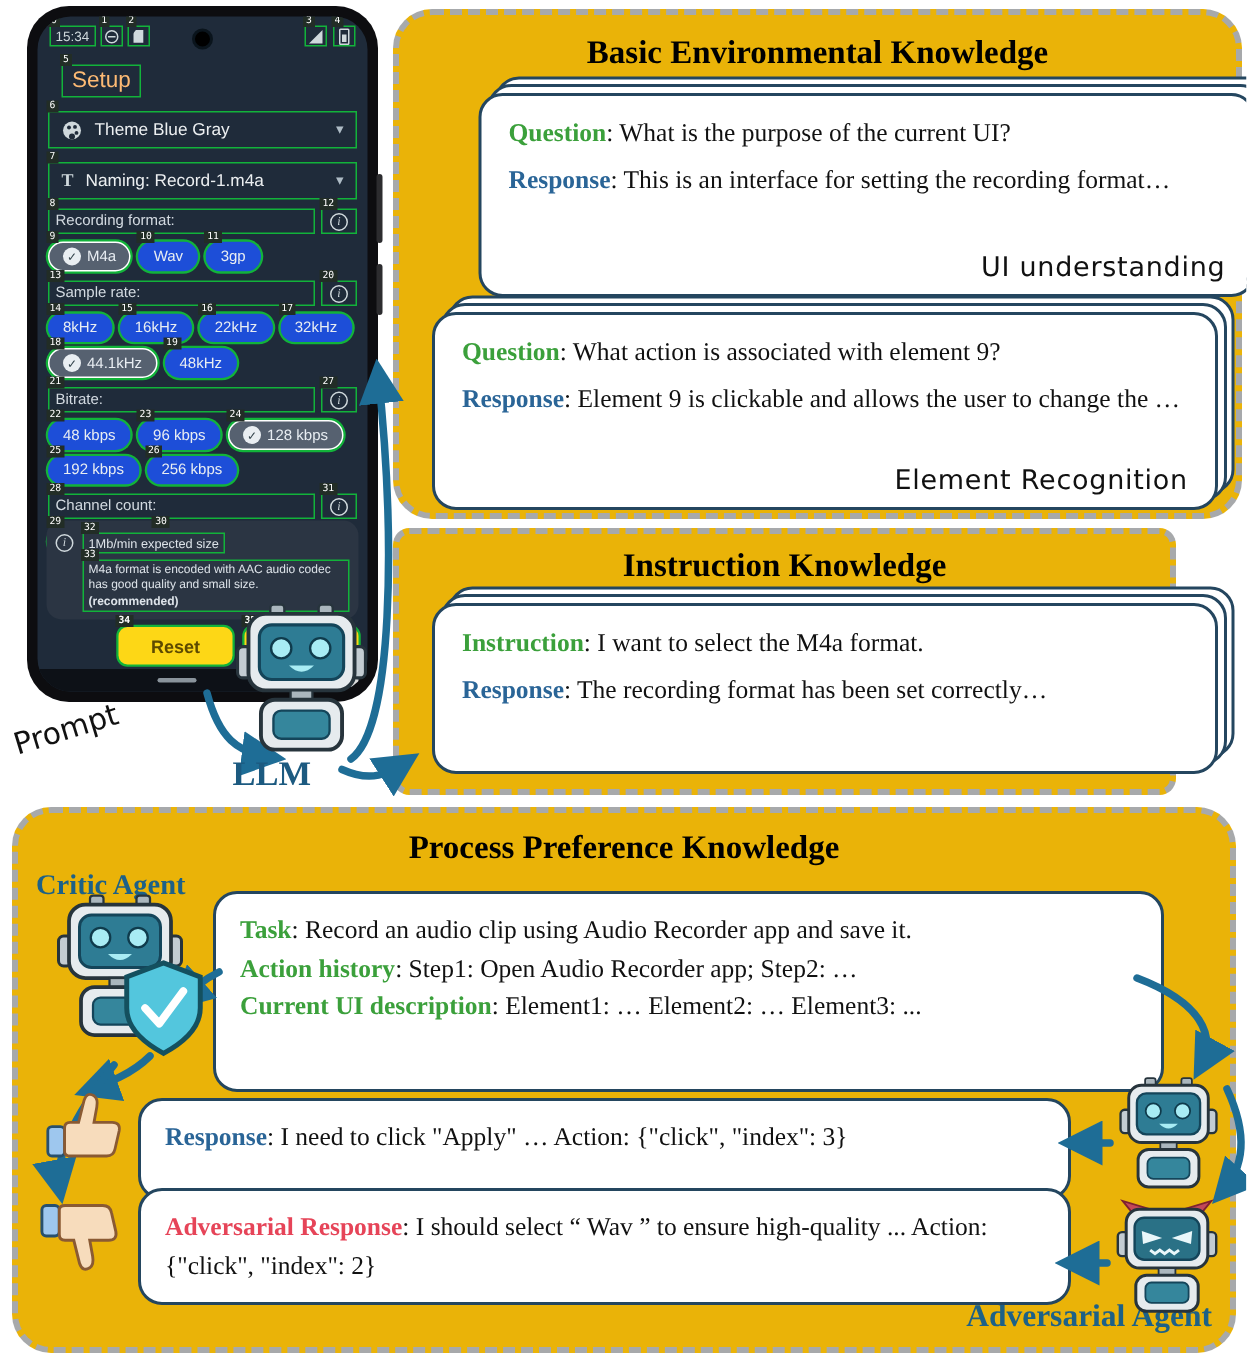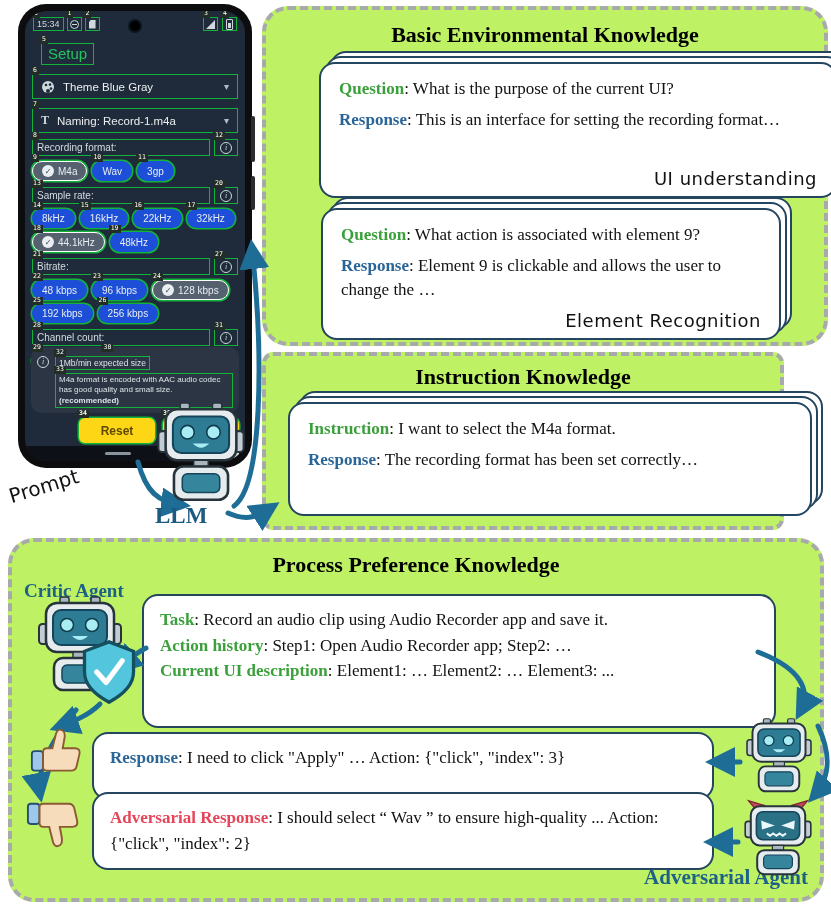--- a/index.html
+++ b/index.html
@@ -24,21 +24,21 @@
   .sic { width:15px; height:14px; display:flex; align-items:center; justify-content:center; }
   .ic-dnd { width:9px; height:9px; border:1.2px solid #cfd8dc; border-radius:50%; position:relative; }
   .ic-dnd::after { content:""; position:absolute; left:1px; right:1px; top:3px; height:1.4px; background:#cfd8dc; }
   .ic-sd { width:7px; height:9px; background:#cfd8dc; clip-path:polygon(35% 0,100% 0,100% 100%,0 100%,0 35%); }
   .ic-net { width:0; height:0; border-left:9px solid transparent; border-bottom:9px solid #cfd8dc; }
   .ic-bat { width:7px; height:11px; border:1px solid #cfd8dc; border-radius:1px; position:relative; }
   .ic-bat::before { content:""; position:absolute; left:1px; right:1px; bottom:1px; height:5px; background:#cfd8dc; }
   .sright { margin-left:auto; display:flex; gap:4px; align-items:center; }
 
   .ptitle-wrap { margin:12px 0 0 16px; display:inline-block; padding:1px 6px; }
-  .ptitle { font-size:15px; color:#22c55e; }
+  .ptitle { font-size:15px; color:#fdba74; }
 
   .prow { margin:9px 7px 0 7px; height:25px; display:flex; align-items:center; gap:8px;
           padding:0 8px; color:#eceff1; font-size:11.5px; }
   .prow .caret { margin-left:auto; color:#aebcc6; font-size:10px; }
   .t-icon { color:#cfd8dc; font-weight:bold; font-size:12px; font-family:"Liberation Serif",serif; }
 
   .psections { margin:2px 7px 0 7px; }
   .psec-row { display:flex; gap:4px; margin-top:6px; align-items:stretch; }
   .plabel { flex:1; font-size:10px; color:#d3dae1; padding:2px 4px; }
   .pinfo { width:24px; display:flex; align-items:center; justify-content:center; }
@@ -63,21 +63,21 @@
   .ybtn { flex:1; height:25px; background:#fdd716; border-radius:6px; display:flex;
           align-items:center; justify-content:center; font-weight:bold; font-size:12px;
           color:#5d4a00; position:relative; box-shadow:0 0 0 1.5px #12b33a; }
   .pnav { position:absolute; left:0; right:0; bottom:0; height:15px; background:#0d1117; }
   .pill { position:absolute; left:50%; top:6px; width:26px; height:3px; margin-left:-30px;
           background:#8a949c; border-radius:2px; }
   .before-chip { position:absolute; right:6px; top:3px; background:#dcdcdc; color:#111;
                  font-size:7.5px; padding:0 4px; border-radius:1px; }
 
   
-  .panel { position:absolute; background:#bef264; border:4px dashed #a7a9ab; border-radius:26px; }
+  .panel { position:absolute; background:#eab308; border:4px dashed #a7a9ab; border-radius:26px; }
   .panel-title { text-align:center; font-family:"Liberation Serif","DejaVu Serif",serif;
                  font-weight:bold; font-size:22px; color:#000; }
   .cardstack { position:absolute; }
   .layer { position:absolute; background:#fff; border:2px solid #24465f; border-radius:16px; }
   .layer.l2 { inset:-11px -11px 11px 11px; }
   .layer.l1 { inset:-6px -6px 6px 6px; }
   .card-main { position:absolute; inset:0; background:#fff; border:2px solid #24465f;
                border-radius:16px; padding:13px 18px;
                font-family:"Liberation Serif","DejaVu Serif",serif; font-size:17px; color:#111; }
   .cline { margin-top:6px; line-height:1.45; }
@@ -326,21 +326,21 @@
     <div class="panel-title" style="margin-top:12px;">Basic Environmental Knowledge</div>
     <div class="cardstack" style="left:22px;top:52px;width:518px;height:136px;margin-left:31px;">
       <div class="layer l2"></div>
       <div class="layer l1"></div>
       <div class="card-main">
         <p class="cline"><b class="lab green">Question</b><span>: What is the purpose of the current UI?</span></p>
         <p class="cline"><b class="lab blue">Response</b><span>: This is an interface for setting the recording format…</span></p>
         <div class="tag">UI understanding</div>
       </div>
     </div>
-    <div class="cardstack" style="left:22px;top:198px;width:460px;height:132px;margin-left:33px;">
+    <div class="cardstack" style="left:22px;top:198px;width:524px;height:132px;">
       <div class="layer l2"></div>
       <div class="layer l1"></div>
       <div class="card-main">
         <p class="cline"><b class="lab green">Question</b><span>: What action is associated with element 9?</span></p>
         <p class="cline"><b class="lab blue">Response</b><span>: Element 9 is clickable and allows the user to change the …</span></p>
         <div class="tag">Element Recognition</div>
       </div>
     </div>
   </div>
 

